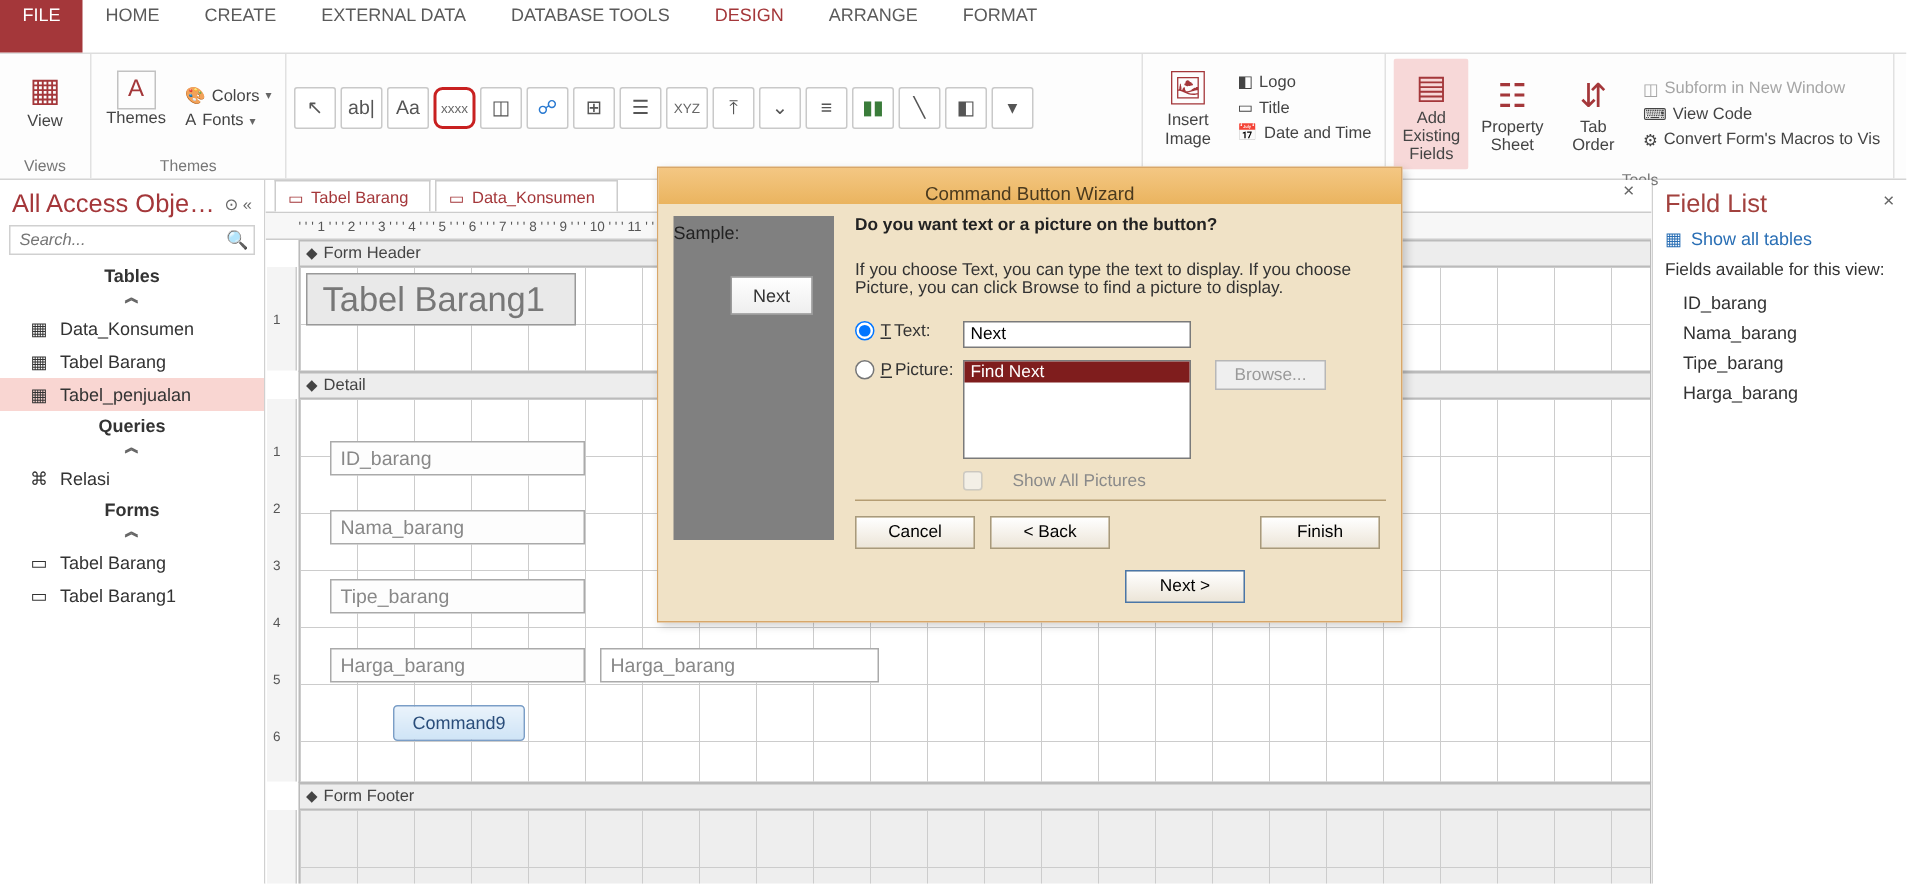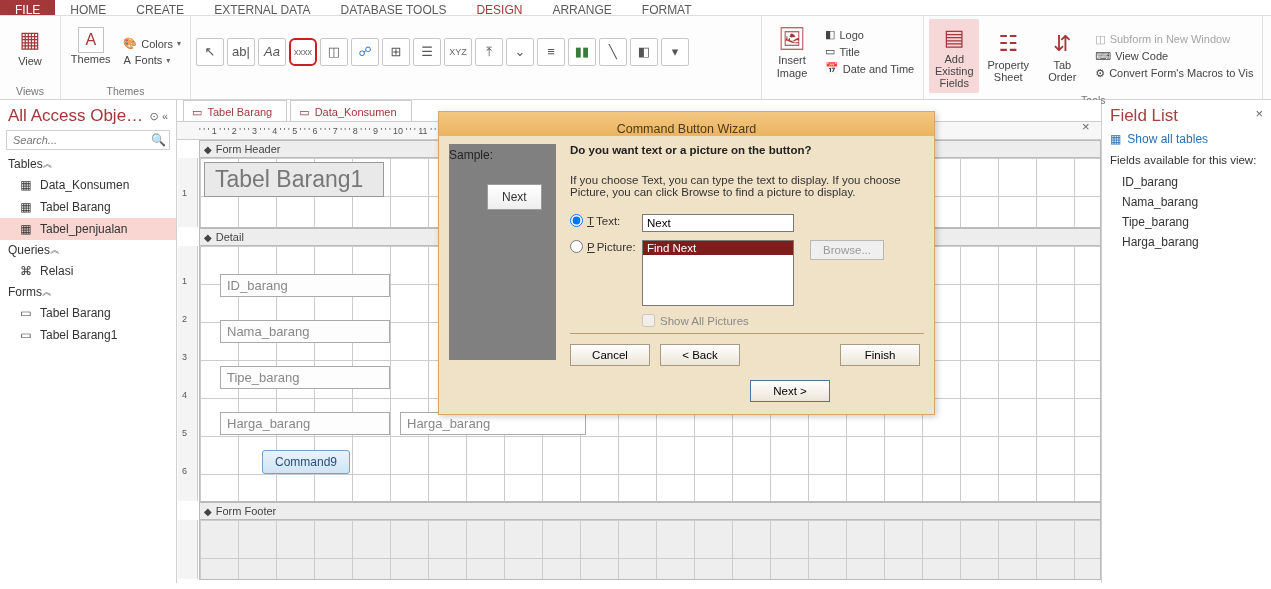--- a/index.html
+++ b/index.html
@@ -1,19 +1,19 @@
 <!DOCTYPE html>
 <html><head>
 <meta charset="utf-8">
 <style>
   * { box-sizing: border-box; margin: 0; padding: 0; }
   body { font-family: "Segoe UI", Tahoma, sans-serif; font-size: 12px; color: #333; width: 1271px; height: 589px; background: #fff; overflow: hidden; position: relative; }
   
   
-  .menutabs { display:flex; height:16px; border-bottom:1px solid #ddd; background:#fff;}
+  .menutabs { display:flex; height:36px; border-bottom:1px solid #ddd; background:#fff;}
   .menutabs .tab { padding:3px 15px 0; font-size:12px; color:#5a5a5a; cursor:pointer;}
   .menutabs .tab.file { background:#a4373a; color:#fff; font-weight:normal;}
   .menutabs .tab.active { color:#a4373a;}
   
   
   .ribbon { display:flex; height:84px; border-bottom:1px solid #d4d4d4; background:#fdfdfd; align-items:stretch;}
   .group { border-right:1px solid #e1e1e1; display:flex; flex-direction:column; padding:3px 5px 0; position:relative;}
   .group .gbody { flex:1; display:flex; align-items:center; gap:4px;}
   .group .glabel { text-align:center; font-size:10.5px; color:#777; padding:1px 0 2px;}
   .bigbtn { display:flex; flex-direction:column; align-items:center; width:50px; padding:3px 2px; cursor:pointer; border:1px solid transparent; border-radius:2px;}
@@ -30,21 +30,21 @@
   
   
   .workspace { display:flex; height:483px; }
   
   .navpane { width:177px; border-right:1px solid #d0d0d0; background:#fff; display:flex; flex-direction:column;}
   .navhead { display:flex; align-items:center; justify-content:space-between; padding:6px 8px 2px; font-size:17px; color:#a4373a;}
   .navhead .cc { font-size:11px; color:#666;}
   .navsearch { margin:2px 6px 4px; position:relative;}
   .navsearch input { width:100%; height:20px; padding:2px 20px 2px 6px; font-size:11px; font-style:italic; color:#888; border:1px solid #d0d0d0;}
   .navsearch .mag { position:absolute; right:4px; top:3px; font-size:12px; color:#888;}
-  .navcat { display:flex; justify-content:flex-start; align-items:center; padding:3px 8px; font-size:12px; font-weight:normal; color:#333;}
+  .navcat { display:flex; justify-content:space-between; align-items:center; padding:3px 8px; font-size:12px; font-weight:bold; color:#333;flex-direction:column;}
   .navcat .chev { color:#666; font-size:10px;}
   .navitem { display:flex; align-items:center; gap:6px; padding:4px 6px 4px 18px; font-size:12px; color:#333; cursor:pointer;}
   .navitem.sel { background:#f9d6d2;}
   .navitem .tic { width:16px; height:14px; display:flex; align-items:center; justify-content:center; font-size:12px;}
   
   .docarea { flex:1; position:relative; background:#fff; overflow:hidden;}
   .doctabs { display:flex; height:22px; border-bottom:1px solid #ccc; padding-left:6px;}
   .doctab { display:flex; align-items:center; gap:5px; padding:2px 14px 0 8px; border:1px solid #ccc; border-bottom:none; margin-right:3px; font-size:11px; color:#a4373a; background:#fff;}
   .doctab .tic { font-size:11px;}
   
@@ -81,21 +81,21 @@
   .dlg .sample .slab { position:absolute; left:0; top:4px; font-size:12px; color:#222;text-align:center;}
   .dlg .sample .sbtn { position:absolute; left:38px; top:40px; border:1px solid #9c9c9c; background:linear-gradient(#fff,#eee); padding:5px 14px; font-size:12px;}
   .dlg .right { flex:1; font-size:11.5px;}
   .dlg .q { font-weight:bold; margin-bottom:18px; color:#222;}
   .dlg .row { display:flex; align-items:flex-start; gap:8px; margin-bottom:8px;}
   .dlg .row label { display:flex; align-items:center; gap:4px; width:64px;}
   .dlg .tinp { width:152px; height:18px; border:1px solid #7a7a7a; padding:1px 4px; font-size:11.5px;}
   .dlg .plist { width:152px; height:66px; border:1px solid #7a7a7a; background:#fff; font-size:11.5px;}
   .dlg .plist .pi { background:#7f1d1d; color:#fff; padding:1px 4px;}
   .dlg .brw { margin-left:8px; width:74px; height:20px; font-size:11.5px; background:#efefef; border:1px solid #b7b7b7; color:#9a9a9a;}
-  .dlg .chk { display:flex; align-items:center; gap:5px; margin:6px 0 6px 72px; color:#8a8a8a;}
+  .dlg .chk { display:flex; align-items:center; gap:20px; margin:6px 0 6px 72px; color:#8a8a8a;}
   .dlg .hr { border:none; border-top:1px solid #b59d73; margin:6px 0 10px;}
   .dlg .btns { display:flex; gap:10px; justify-content:flex-end; padding-right:4px; padding-bottom:10px;}
   .dlg .btns button { width:80px; height:22px; font-size:11.5px; background:linear-gradient(#fff,#ece5d8); border:1px solid #a89a7c;}
   
   .dlgx { position:absolute; left:1082px; top:119px; font-size:13px; color:#666; cursor:pointer; z-index:40;}
 </style>
 </head>
 <body>
 
 <div class="menutabs">
@@ -138,21 +138,21 @@
           </div>
       </div>
     </div>
     <div class="glabel">Themes</div>
   </div>
   <div class="group">
     <div class="gbody">
       <div class="gallery">
         <div class="ctlbox">↖</div>
         <div class="ctlbox">ab|</div>
-        <div class="ctlbox" style="font-style:italic;">Aa</div>
+        <div class="ctlbox" style="">Aa</div>
         <div class="ctlbox circled">
             <span class="mini">xxxx</span>
           </div>
         <div class="ctlbox">◫</div>
         <div class="ctlbox" style="color:#2a7ad1;">☍</div>
         <div class="ctlbox">⊞</div>
         <div class="ctlbox">☰</div>
         <div class="ctlbox">
             <span class="mini">XYZ</span>
           </div>

